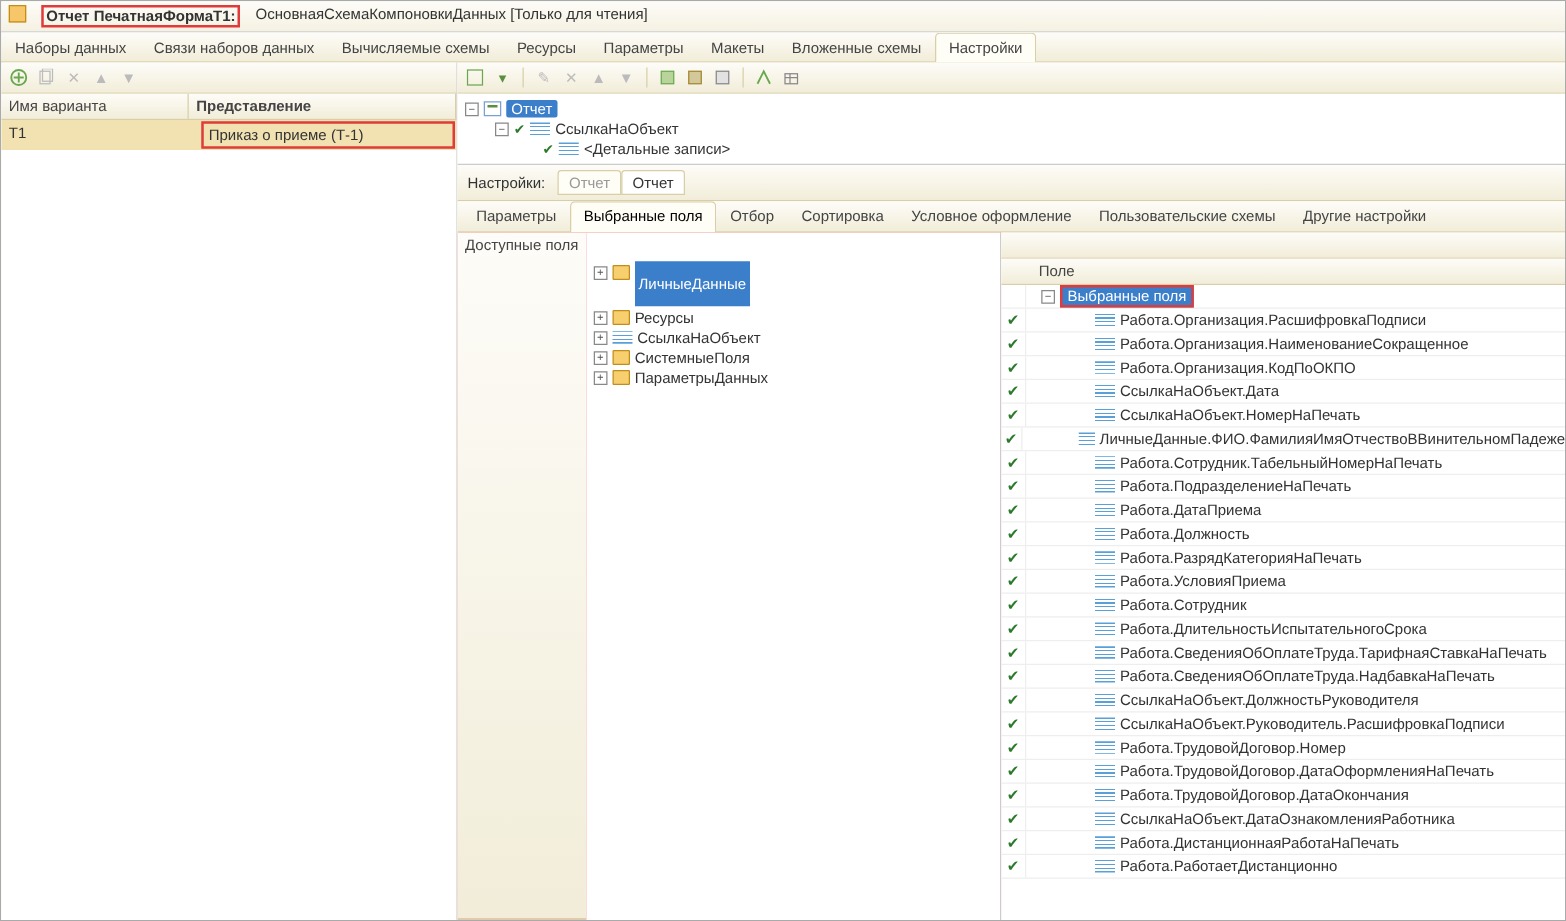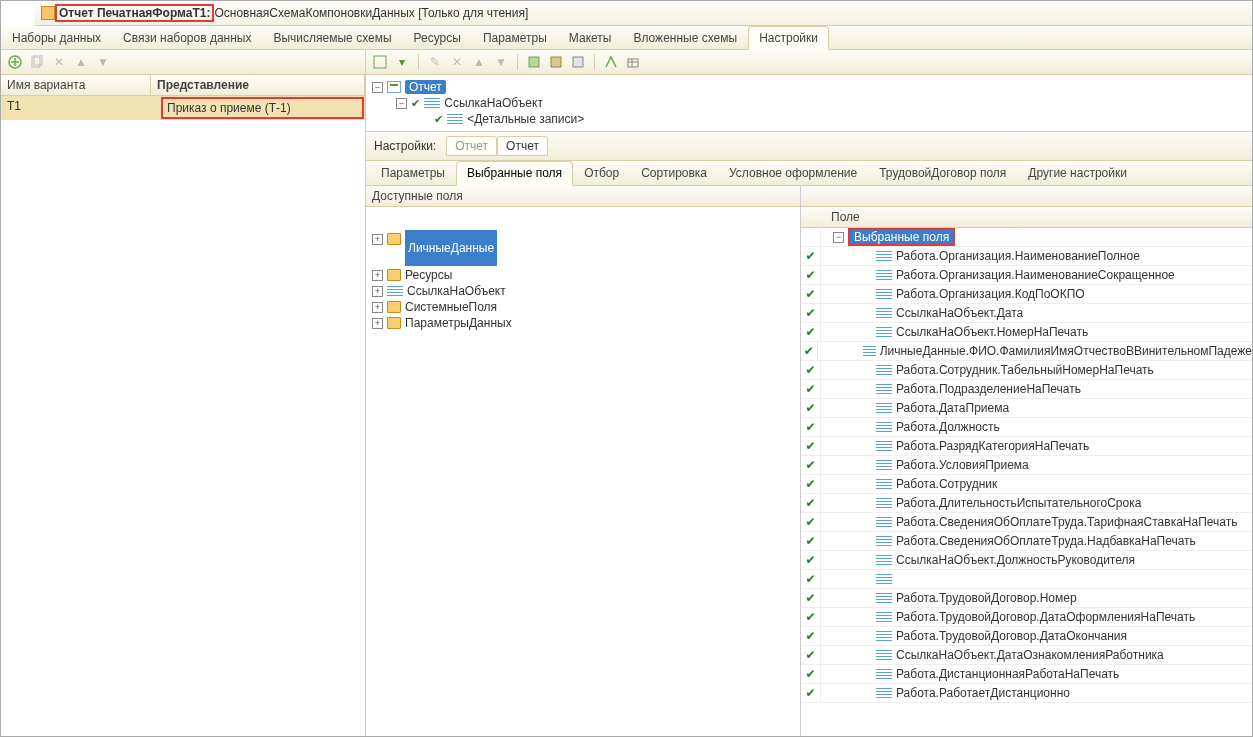--- a/index.html
+++ b/index.html
@@ -1,18 +1,18 @@
 <!DOCTYPE html>
 <html><head>
 <meta charset="utf-8">
 <style>
   * { box-sizing: border-box; margin: 0; padding: 0; }
   body { font-family: Arial, sans-serif; font-size: 12px; color: #333; background: #fff; user-select: none; }
   .window { width: 1253px; height: 737px; display: flex; flex-direction: column; border: 1px solid #aaa; }
-  .titlebar { background: linear-gradient(#fdfcf8,#f5f1e2); border-bottom: 1px solid #ccc; padding: 3px 6px; display: flex; align-items: center; gap: 0; margin-left: 34px; }
+  .titlebar { background: linear-gradient(#fdfcf8,#f5f1e2); border-bottom: 1px solid #ccc; padding: 3px 6px; display: flex; align-items: flex-start; gap: 12px; }
   .titlebar .ico { width:14px; height:14px; background:#f7c668; border:1px solid #c28d1a; }
   .title-main { font-weight: bold; color: #333; border: 2px solid #e03a3a; padding: 0 2px; }
   .title-sub { color: #333; }
   .maintabs { background: linear-gradient(#fdfcf8,#f2edd9); border-bottom: 1px solid #d8cfa8; display: flex; }
   .maintab { padding: 4px 10px; border: 1px solid transparent; border-bottom: none; color: #444; cursor: pointer; }
   .maintab.active { background: #fffef6; border: 1px solid #d8cfa8; border-bottom: 1px solid #fffef6; border-radius: 4px 4px 0 0; margin-bottom: -1px; }
   .body { flex: 1; display: flex; overflow: hidden; }
   .leftpane { width: 365px; display: flex; flex-direction: column; border-right: 1px solid #ccc; background:#fffef6; }
   .toolbar { background: linear-gradient(#fdfcf8,#f2edd9); border-bottom: 1px solid #d8cfa8; padding: 4px 6px; display: flex; gap: 6px; align-items:center;}
   .tbtn { width: 16px; height: 16px; display:inline-flex; align-items:center; justify-content:center; cursor:pointer; color:#5a8f3e;}
@@ -36,21 +36,21 @@
   .treeico.report::after{content:"";position:absolute;left:2px;top:2px;right:2px;height:2px;background:#5a8f3e;}
   .badge { background:#3b7ec9; color:#fff; padding:0 4px; border-radius:2px;}
   .check { color:#2a7a2a; font-size:11px;}
   .settingsrow { background:linear-gradient(#fdfcf8,#f2edd9); border-bottom:1px solid #d8cfa8; padding:4px 8px; display:flex; align-items:center; gap:10px;}
   .subtab { padding:2px 8px; border:1px solid #d8cfa8; border-radius:3px 3px 0 0; background:#fffef6; color:#999; cursor:pointer;}
   .subtab.active { color:#333; background:#fff;}
   .subtabs2 { background:linear-gradient(#fdfcf8,#f2edd9); border-bottom:1px solid #d8cfa8; display:flex; padding-left:4px;}
   .subtab2 { padding:4px 10px; border:1px solid transparent; cursor:pointer; color:#444;}
   .subtab2.active { background:#fffef6; border:1px solid #d8cfa8; border-bottom:1px solid #fffef6; border-radius:4px 4px 0 0; margin-bottom:-1px; color:#000;}
   .lowersplit { flex:1; display:flex; overflow:hidden;}
-  .availpane { width:435px; display:flex; flex-direction:column; border-right:1px solid #ccc; background:#ef4444;}
+  .availpane { width:435px; display:flex; flex-direction:row; border-right:1px solid #ccc; background:#ef4444;}
   .panehead { background:linear-gradient(#fdfcf8,#f2edd9); border-bottom:1px solid #d8cfa8; padding:3px 6px; color:#444;}
   .availlist { flex:1; padding:4px 6px; overflow:auto; background:#fff;}
   .avail-row { display:flex; align-items:center; gap:4px; padding:1px 0;}
   .folder { width:14px;height:12px; background:#f7cf6e; border:1px solid #c28d1a; border-radius:1px;}
   .lines { width:16px;height:10px; display:inline-block; background:repeating-linear-gradient(#5aa0d8 0 1px,transparent 1px 3px);}
   .avail-row .sel { background:#3b7ec9; color:#fff; padding:11px 3px;margin-top:18px;}
   .fieldspane { flex:1; display:flex; flex-direction:column; background:#fff; overflow:hidden;}
   .fields-toolbar { background:linear-gradient(#fdfcf8,#f2edd9); border-bottom:1px solid #d8cfa8; padding:3px 6px;}
   .fields-header { background:linear-gradient(#fdfcf8,#f2edd9); border-bottom:1px solid #d8cfa8; padding:3px 6px 3px 30px; color:#444;}
   .fieldslist { flex:1; overflow:auto;}
@@ -186,21 +186,21 @@
         <span class="subtab">Отчет</span>
         <span class="subtab active" style="margin-left:-10px;">Отчет</span>
       </div>
 
       <div class="subtabs2" id="subtabs2">
           <div class="subtab2">Параметры</div>
           <div class="subtab2 active">Выбранные поля</div>
           <div class="subtab2">Отбор</div>
           <div class="subtab2">Сортировка</div>
           <div class="subtab2">Условное оформление</div>
-          <div class="subtab2">ТрудовойДоговор поля</div>
+          <div class="subtab2">Пользовательские схемы</div>
           <div class="subtab2">Другие настройки</div>
         </div>
 
       <div class="lowersplit">
         <div class="availpane">
           <div class="panehead">Доступные поля</div>
           <div class="availlist" id="availlist">
               <div class="avail-row">
                 <span class="expander">+</span>
                 <span class="folder"></span>
@@ -235,21 +235,21 @@
               <div class="frow group">
                 <span class="fcheck"></span>
                 <span class="findent" style="width:8px"></span>
                 <span class="expander">−</span>
                 <span class="flabel">Выбранные поля</span>
               </div>
               <div class="frow">
                 <span class="fcheck">✔</span>
                 <span class="findent" style="width:55px"></span>
                 <span class="ficon"></span>
-                <span>Работа.Организация.НаименованиеПолное</span>
+                <span>Работа.Организация.РасшифровкаПодписи</span>
               </div>
               <div class="frow">
                 <span class="fcheck">✔</span>
                 <span class="findent" style="width:55px"></span>
                 <span class="ficon"></span>
                 <span>Работа.Организация.НаименованиеСокращенное</span>
               </div>
               <div class="frow">
                 <span class="fcheck">✔</span>
                 <span class="findent" style="width:55px"></span>
@@ -337,20 +337,21 @@
               <div class="frow">
                 <span class="fcheck">✔</span>
                 <span class="findent" style="width:55px"></span>
                 <span class="ficon"></span>
                 <span>СсылкаНаОбъект.ДолжностьРуководителя</span>
               </div>
               <div class="frow">
                 <span class="fcheck">✔</span>
                 <span class="findent" style="width:55px"></span>
                 <span class="ficon"></span>
+                <span>СсылкаНаОбъект.Руководитель.РасшифровкаПодписи</span>
               </div>
               <div class="frow">
                 <span class="fcheck">✔</span>
                 <span class="findent" style="width:55px"></span>
                 <span class="ficon"></span>
                 <span>Работа.ТрудовойДоговор.Номер</span>
               </div>
               <div class="frow">
                 <span class="fcheck">✔</span>
                 <span class="findent" style="width:55px"></span>

